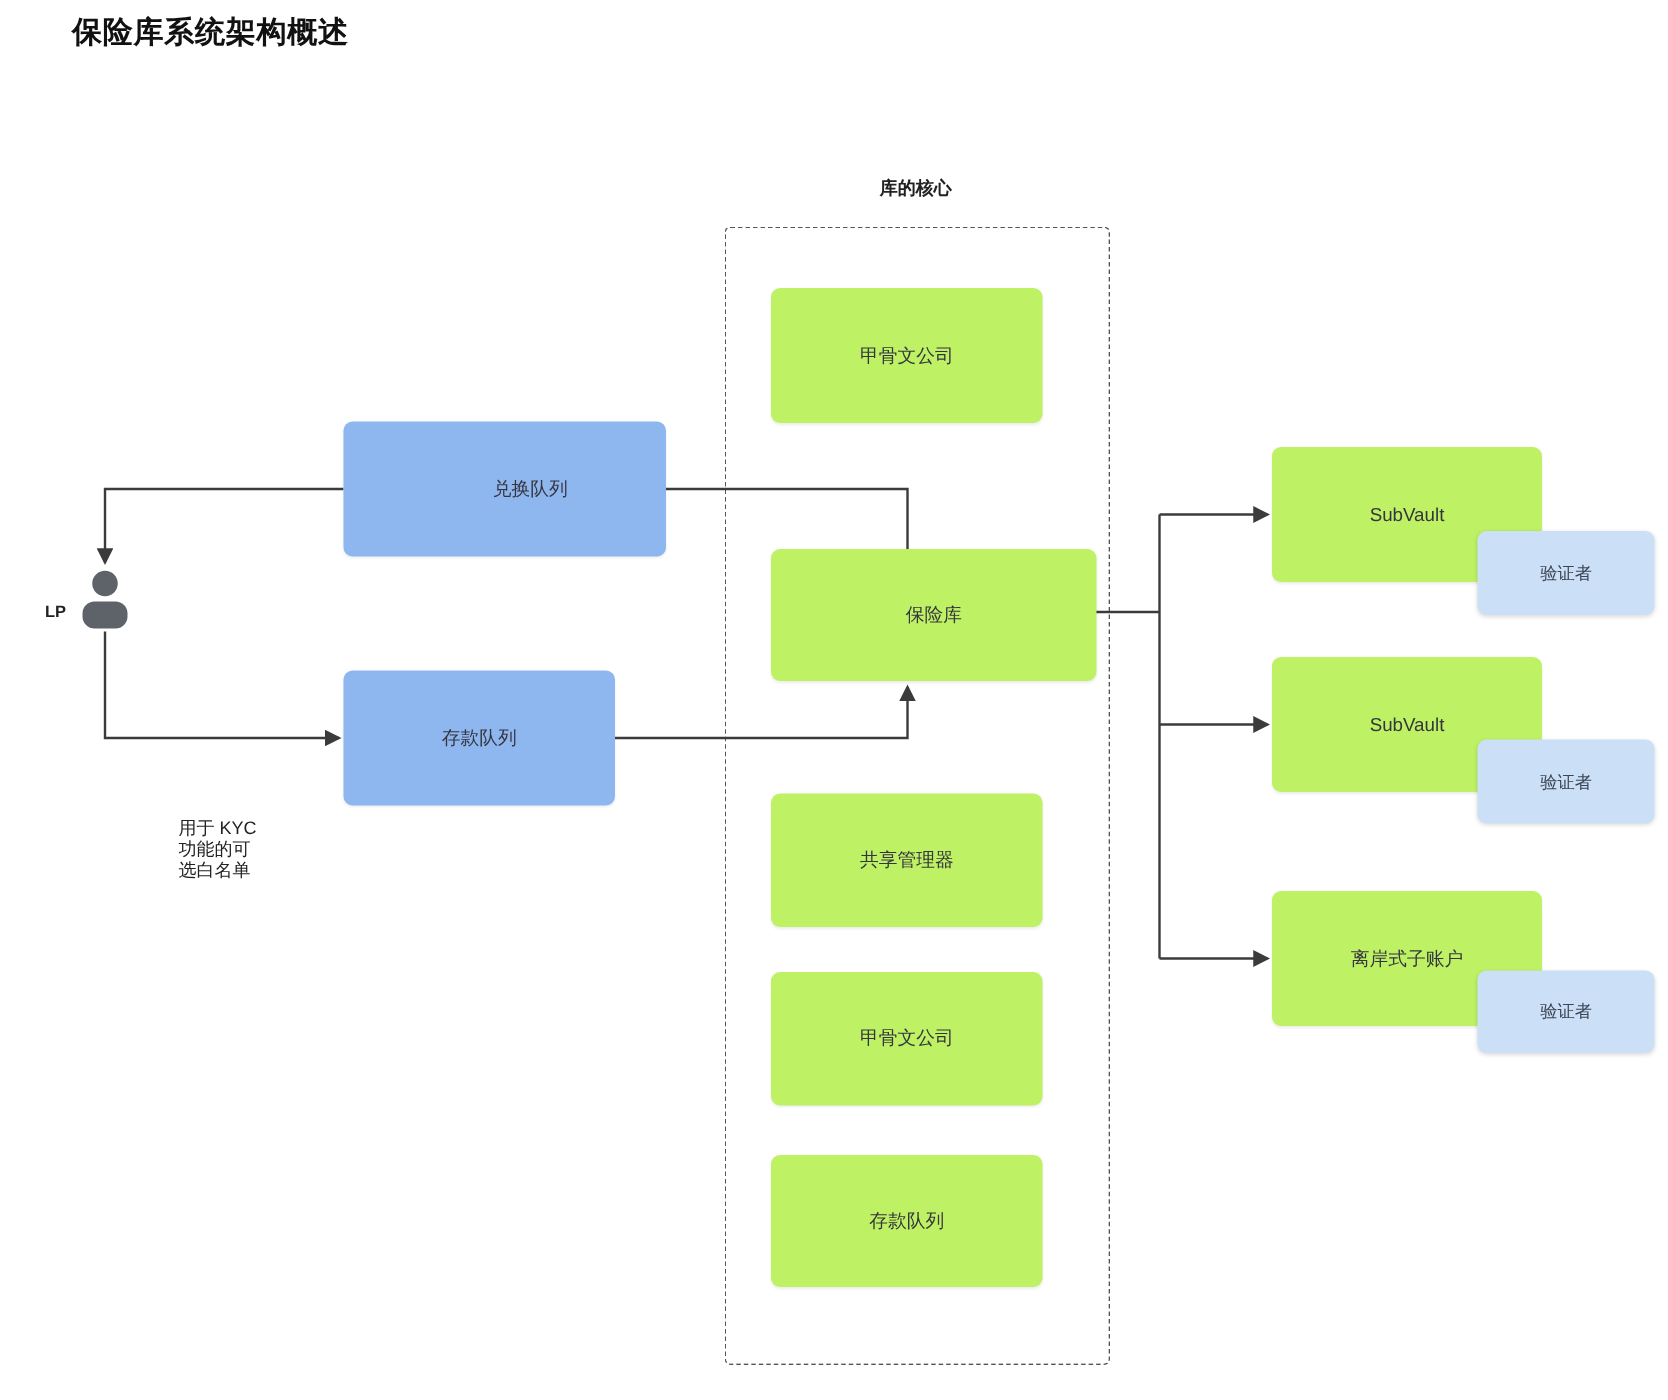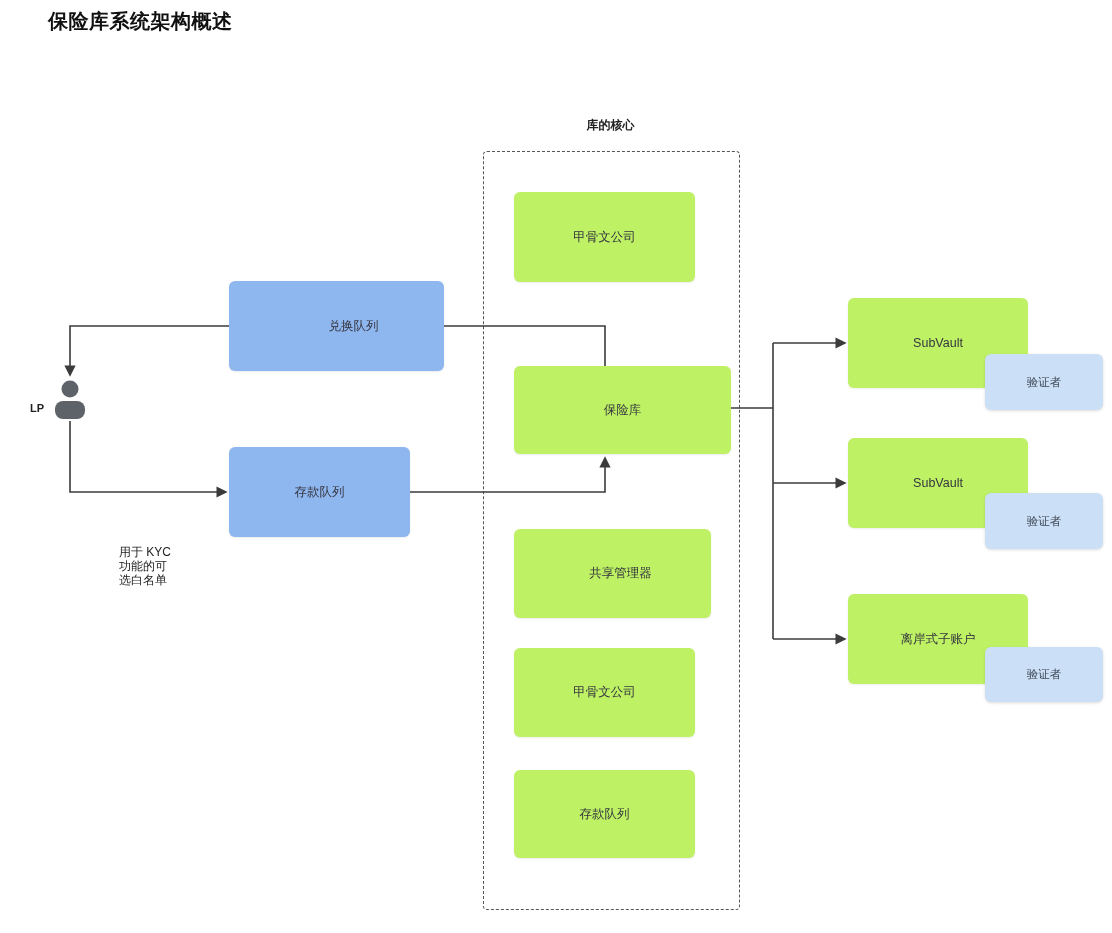--- a/index.html
+++ b/index.html
@@ -60,21 +60,21 @@
   .validator {
     background: #CBDFF6;
     font-size: 11.5px;
     color: #3c4653;
     z-index: 3;
     box-shadow: 0 1px 3px rgba(0,0,0,0.14);
   }
   
   .n-oracle  { left: 514px; top: 192px; width: 181px; height: 90px; }
   .n-vault   { left: 514px; top: 366px; width: 217px; height: 88px; }
-  .n-share   { left: 514px; top: 529px; width: 181px; height: 89px; padding-left: 16px; }
+  .n-share   { left: 514px; top: 529px; width: 181px; height: 89px; }
   .n-fee     { left: 514px; top: 648px; width: 181px; height: 89px; }
   .n-risk    { left: 514px; top: 770px; width: 181px; height: 88px; }
   
   .n-redeem  { left: 229px; top: 281px; width: 181px; height: 90px; padding-left: 34px; }
   .n-deposit { left: 229px; top: 447px; width: 181px; height: 90px; }
   
   .n-sub1    { left: 848px; top: 298px; width: 180px; height: 90px; }
   .n-sub2    { left: 848px; top: 438px; width: 180px; height: 90px; }
   .n-off     { left: 848px; top: 594px; width: 180px; height: 90px; }
   .n-val1    { left: 985px; top: 354px; width: 118px; height: 56px; }

